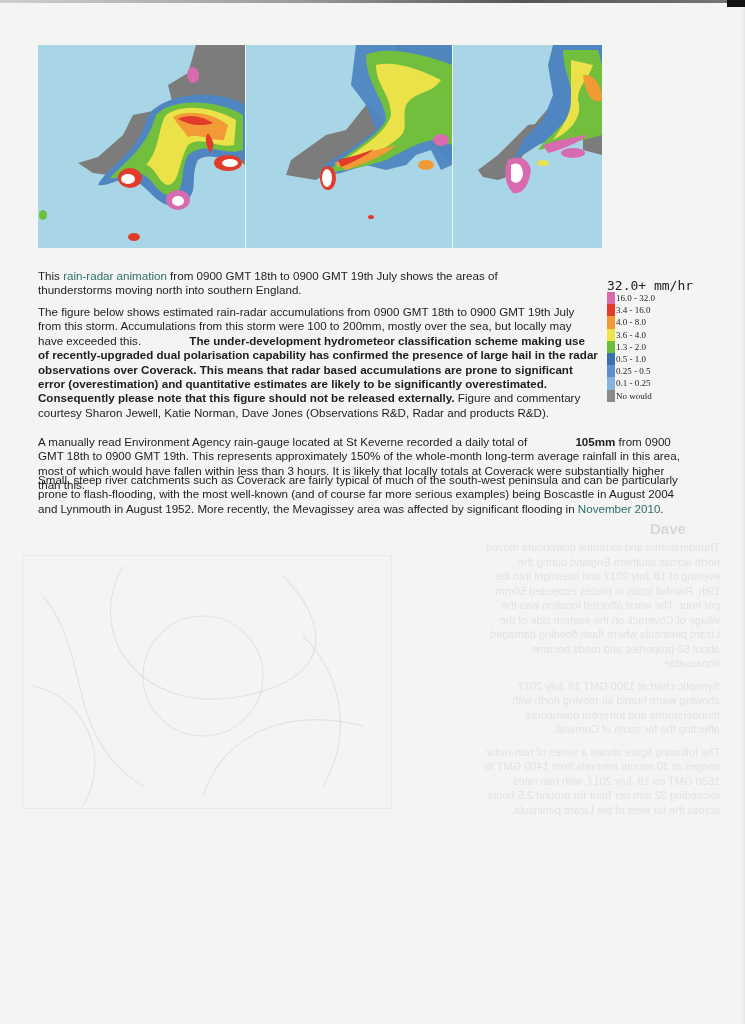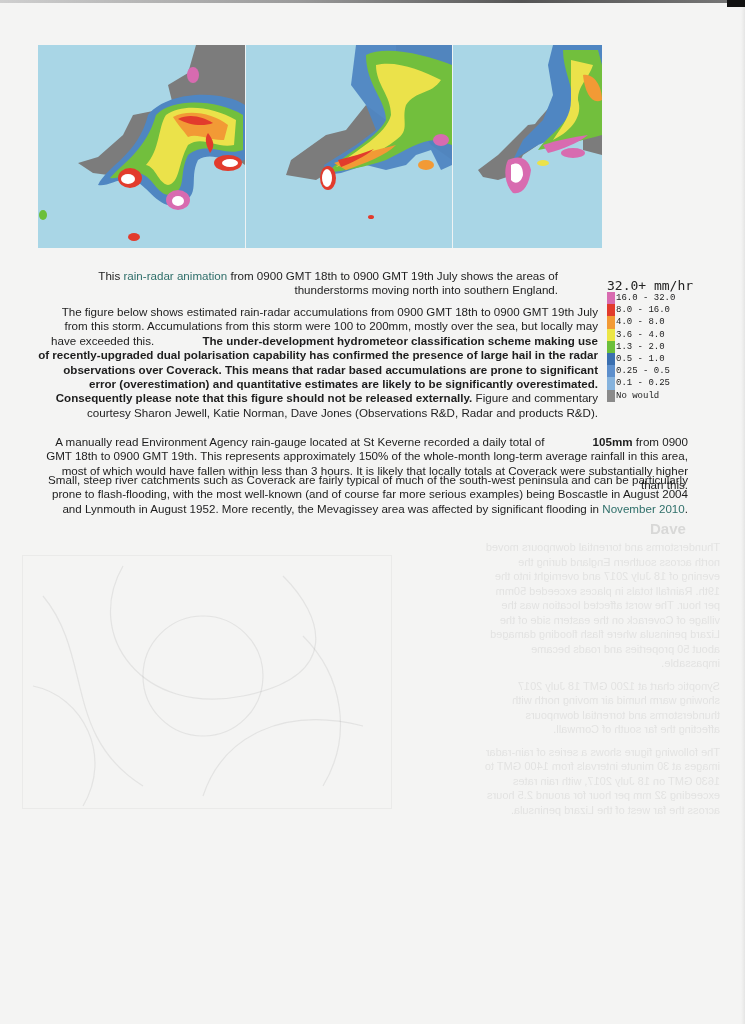--- a/index.html
+++ b/index.html
@@ -22,25 +22,25 @@
   .panel-a { left: 0; width: 207px; }
   .panel-b { left: 207px; width: 206px; border-left: 1px solid #eef3f4; }
   .panel-c { left: 414px; width: 149px; border-left: 1px solid #eef3f4; }
 
   
   .legend { position: absolute; left: 607px; top: 280px; width: 100px; }
   .legend-title { font-family: "DejaVu Sans Mono", monospace; font-size: 13px; color: #222;
     padding-left: 0; height: 12px; line-height: 12px; margin-left: 0; }
   .legend-row { display: flex; align-items: center; height: 12.2px; }
   .legend-swatch { width: 8px; height: 12.2px; flex: 0 0 8px; }
-  .legend-label { font-family: Liberation Mono, monospace; font-size: 9px; color: #222;
+  .legend-label { font-family: Liberation Serif, serif; font-size: 9px; color: #222;
     margin-left: 1px; white-space: pre; line-height: 12px; text-align: center; }
 
   
-  .text-block { position: absolute; left: 38px; font-size: 11.6px; line-height: 14.4px; color: #1d1d1d; text-align: right; }
+  .text-block { position: absolute; left: 38px; font-size: 11.6px; line-height: 14.4px; color: #1d1d1d; }
   .text-block p { margin: 0; }
   .link { color: #2f6f6a; }
   b { font-weight: bold; margin-left: 45px; }
   .p1 { top: 269px; width: 520px; }
   .p2 { top: 305px; width: 560px; }
   .p3 { top: 435px; width: 650px; }
   .p4 { top: 473px; width: 650px; }
 
   
   .ghost { position: absolute; color: rgba(120,120,120,0.14); font-size: 11px; line-height: 14.5px;
@@ -152,21 +152,21 @@
 </div>
 
 <div class="legend">
   <div class="legend-title">32.0+ mm/hr</div>
   <div class="legend-row">
     <span class="legend-swatch" style="background:#d86bb0"></span>
     <span class="legend-label">16.0 - 32.0</span>
   </div>
   <div class="legend-row">
     <span class="legend-swatch" style="background:#e23b2c"></span>
-    <span class="legend-label">8.0 - 16.0</span>
+    <span class="legend-label">3.4 - 16.0</span>
   </div>
   <div class="legend-row">
     <span class="legend-swatch" style="background:#f29a35"></span>
     <span class="legend-label">4.0 - 8.0</span>
   </div>
   <div class="legend-row">
     <span class="legend-swatch" style="background:#ece646"></span>
     <span class="legend-label">3.6 - 4.0</span>
   </div>
   <div class="legend-row">

